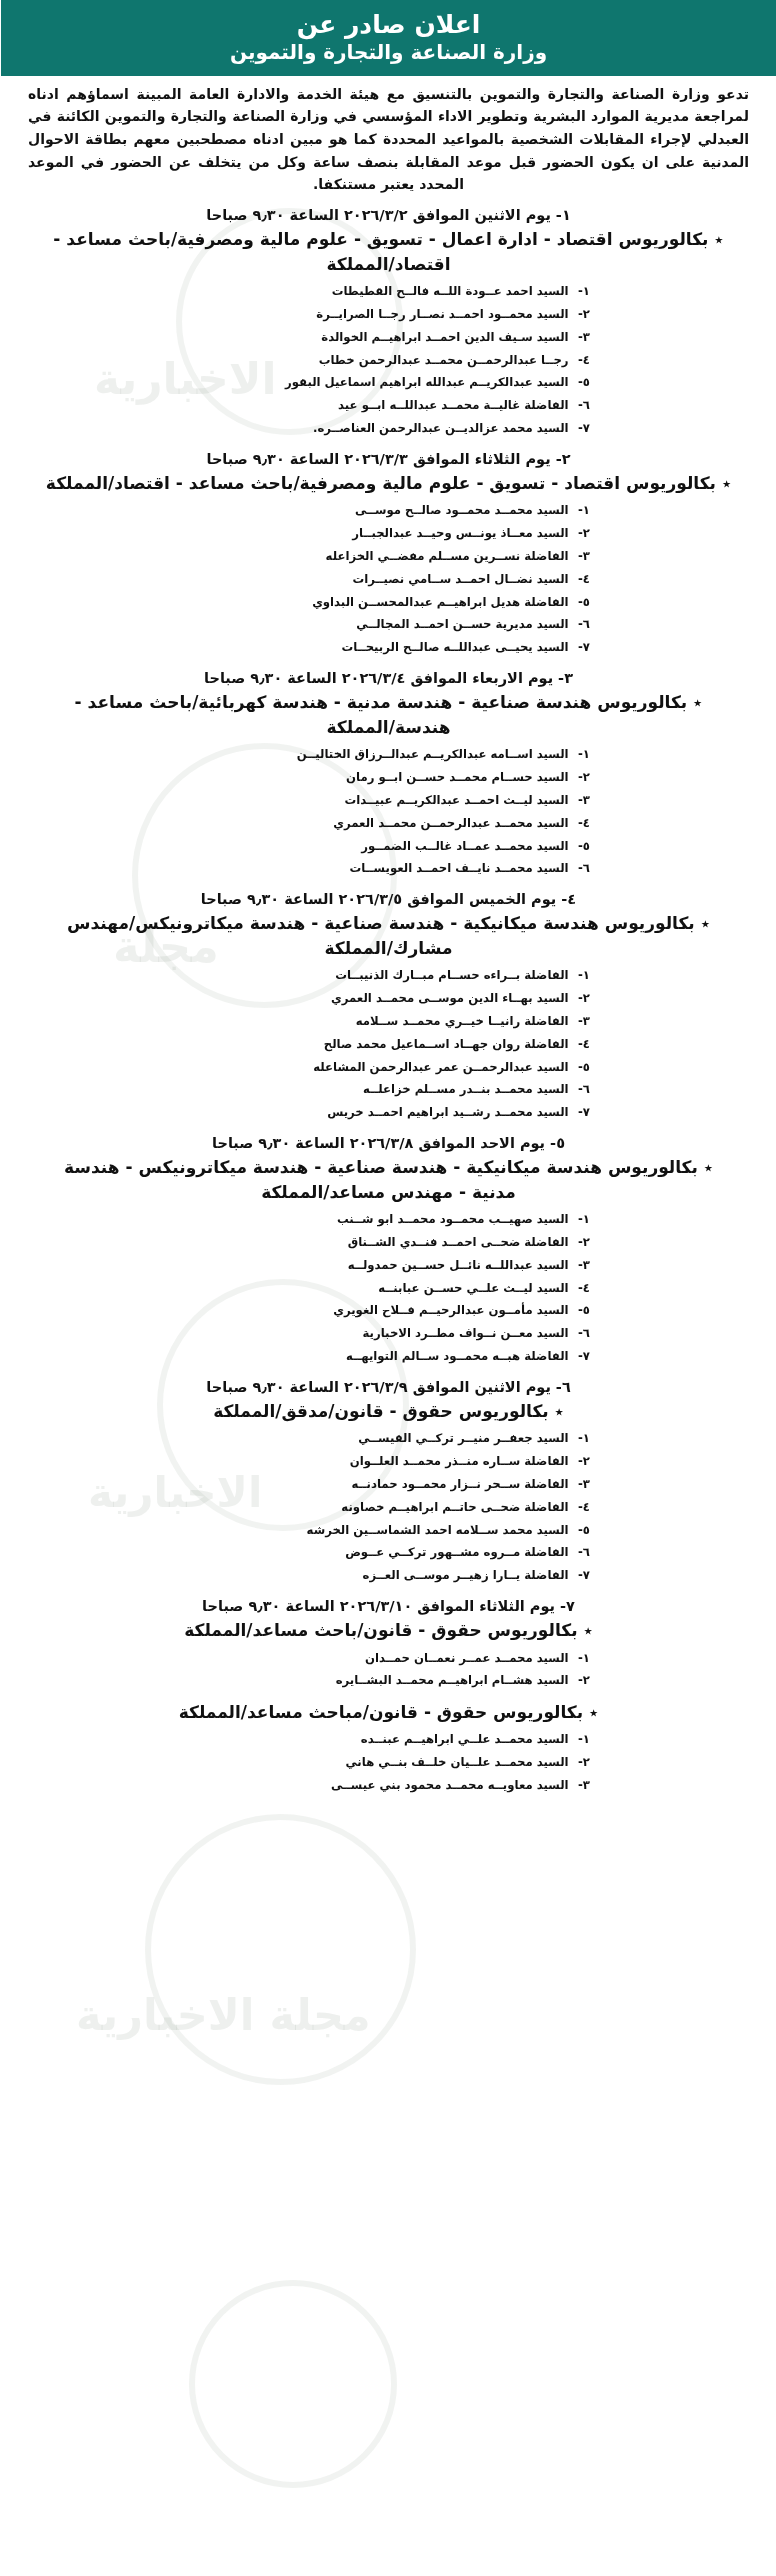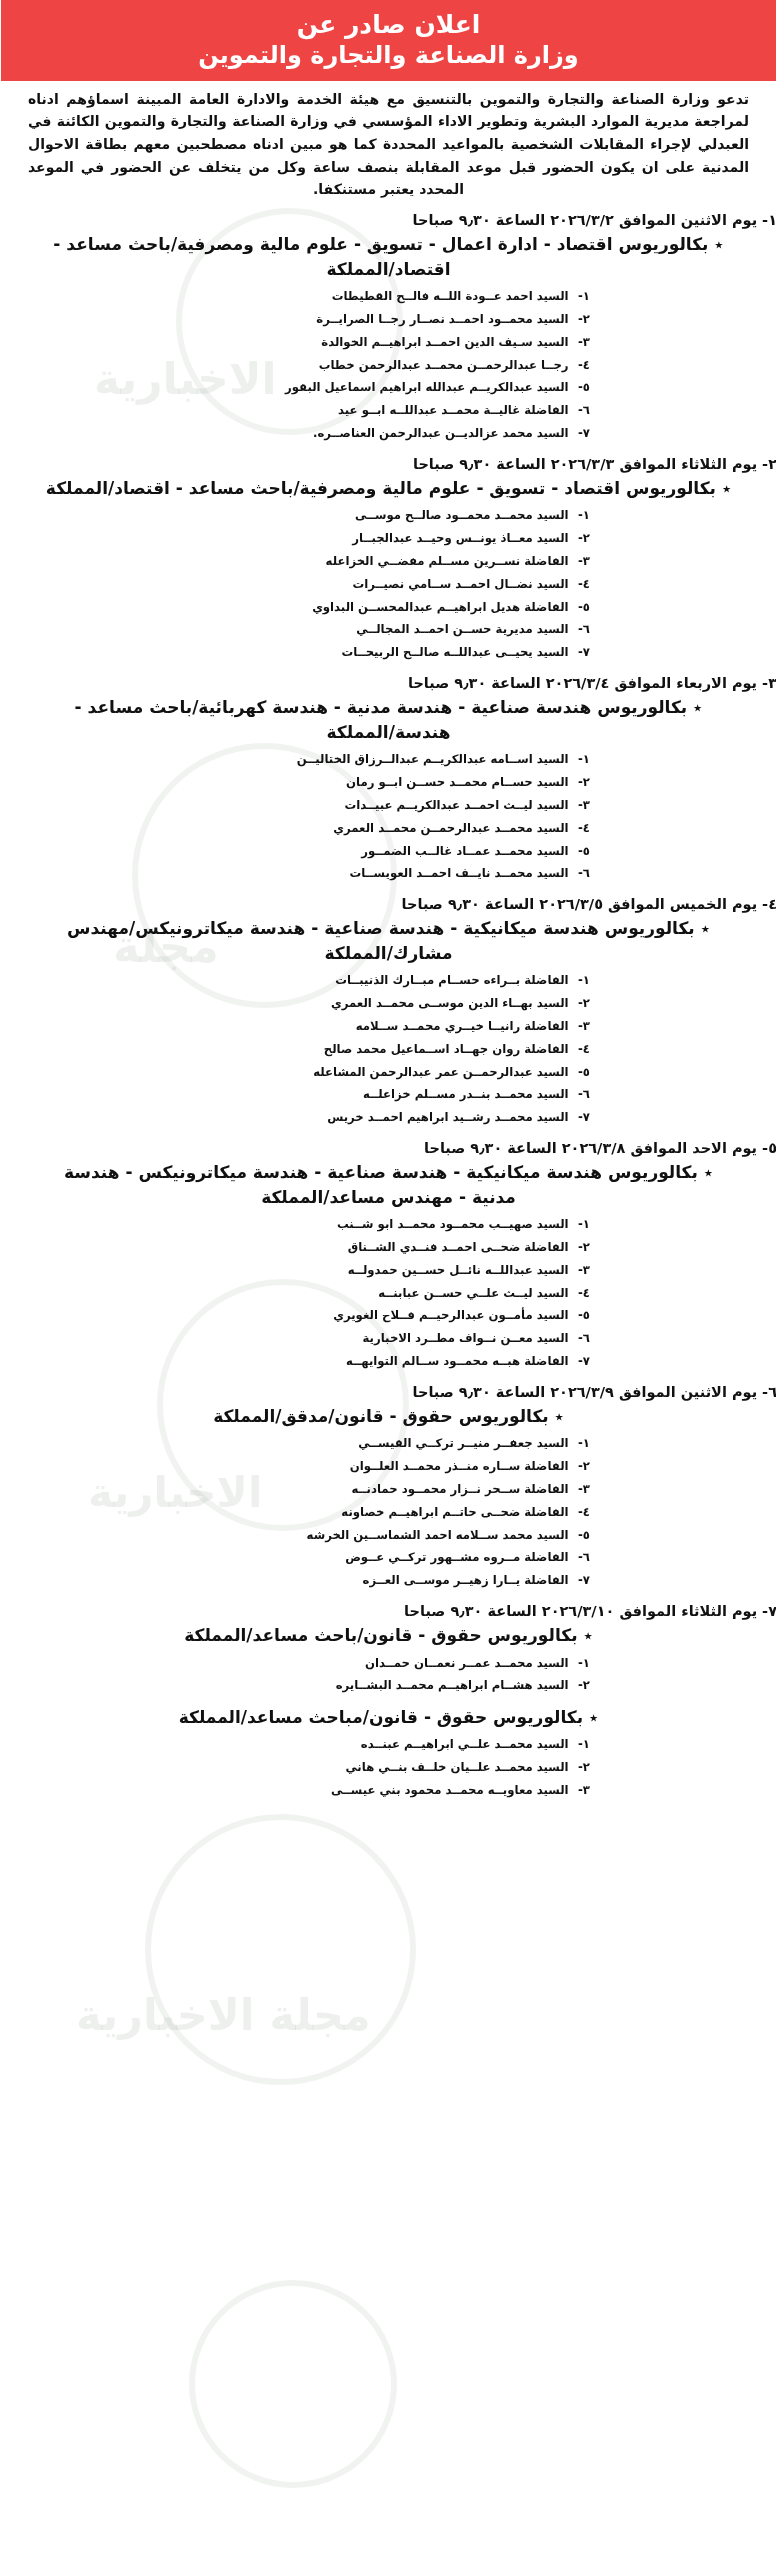--- a/index.html
+++ b/index.html
@@ -32,52 +32,52 @@
     white-space: nowrap;
   }
   .wm-circle {
     position: absolute;
     border: 6.3px solid rgba(150,165,150,0.13);
     border-radius: 50%;
   }
   .content { position: relative; z-index: 2; }
 
   .title-bar {
-    background: #ef4444;
+    background: #0f766e;
     color: #ffffff;
     text-align: center;
     padding: 8.8px 6.3px 11.3px;
     margin: 0 0 6.3px 0;
   }
   .title-bar .l1 {
     font-size: 25px;
     font-weight: bold;
     line-height: 1.25;
     letter-spacing: 0.3px;
   }
   .title-bar .l2 {
-    font-size: 24px;
+    font-size: 20px;
     font-weight: bold;
     line-height: 1.25;
     letter-spacing: 0.3px;
   }
 
   .intro {
     margin: 6.3px 28px 3.8px 28px;
     font-size: 14px;
     line-height: 1.62;
     text-align: justify;
     text-align-last: center;
     font-weight: bold;
     color: #111;
   }
 
   .day-block { margin: 0 0 2.5px 0; }
   .day-head {
-    text-align: right;
+    text-align: center;
     font-size: 14.5px;
     font-weight: bold;
     color: #111;
     margin: 11.3px 0 3.8px;
   }
   .sub-head {
     text-align: center;
     font-size: 17px;
     font-weight: bold;
     line-height: 1.45;

